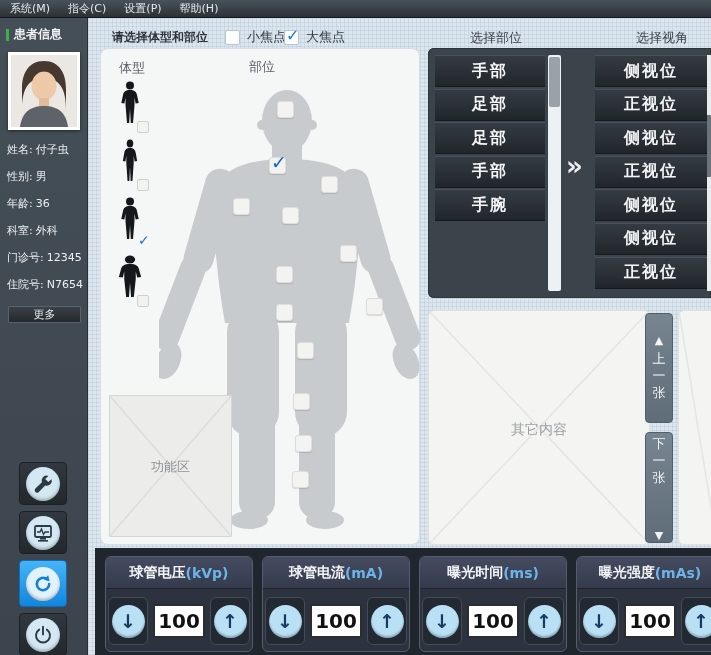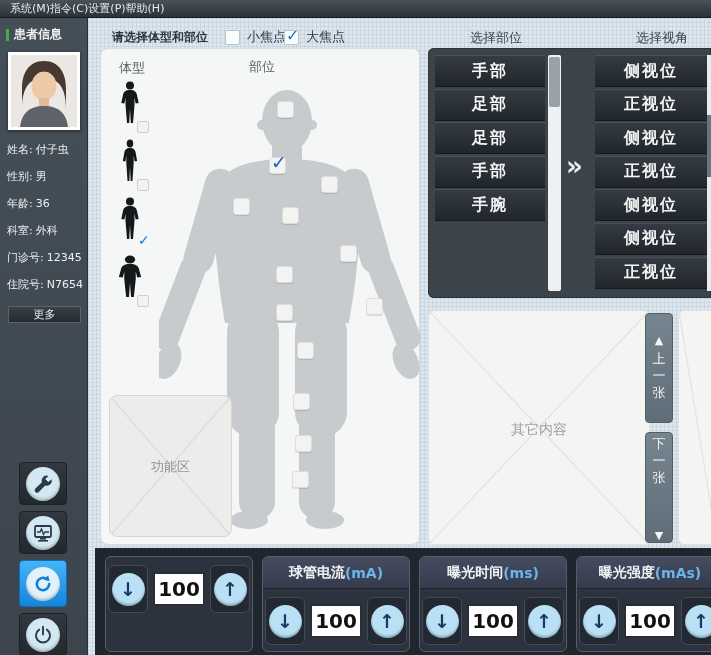--- a/index.html
+++ b/index.html
@@ -2,21 +2,21 @@
 <html><head>
 <meta charset="utf-8">
 <style>
   * { margin:0; padding:0; box-sizing:border-box; }
   html,body { width:711px; height:655px; overflow:hidden; }
   body { font-family:"DejaVu Sans","Liberation Sans",sans-serif; position:relative; background:#20262e; }
 
   
   .menubar { position:absolute; left:0; top:0; width:711px; height:18px;
     background:linear-gradient(#49525a,#2b3137); border-bottom:1px solid #15181c;
-    display:flex; align-items:center; padding-left:10px; z-index:5; }
+    display:flex; align-items:center; gap:18px; padding-left:10px; z-index:5; }
   .menu-item { color:#e6e9ec; font-size:11px; cursor:default; }
 
   
   .sidebar { position:absolute; left:0; top:18px; width:88px; height:637px;
     background:linear-gradient(#454f58,#3c454d); border-right:1px solid #2a3036; z-index:4; }
   .pi-header { display:flex; align-items:center; gap:5px; padding:8px 0 6px 6px; }
   .pi-accent { width:3px; height:12px; background:#3fae49; }
   .pi-title { color:#f2f4f5; font-size:12px; font-weight:bold; }
   .photo { position:absolute; left:8px; top:34px; width:72px; height:78px;
     background:#fff; padding:3px; box-shadow:0 1px 3px rgba(0,0,0,.5); }
@@ -66,21 +66,21 @@
   .bt-cb { position:absolute; right:-2px; bottom:-4px; width:12px; height:12px;
     background:#f2f2f0; border:1px solid #cfcfcd; border-radius:2px; }
   .bt-cb .ck { position:absolute; left:0; top:-6px; color:#1478d2; font-size:14px; font-weight:bold; }
   .bt-cb.checked { background:transparent; border-color:transparent; }
   .figure { position:absolute; left:58px; top:40px; width:262px; height:448px; }
   .figure svg { width:100%; height:100%; }
   .marker { position:absolute; width:17px; height:17px; background:#f3f3f1;
     border:1px solid #dddddb; border-radius:3px; box-shadow:0 1px 1px rgba(0,0,0,.12); cursor:pointer; }
   .marker .ck { position:absolute; left:1px; top:-7px; color:#1265c8; font-size:19px; font-weight:bold; }
   .func-box { position:absolute; left:8px; top:346px; width:123px; height:142px;
-    background:#ececea; border:1px solid #d6d6d4; border-radius:8px; overflow:hidden; }
+    background:#ececea; border:1px solid #d6d6d4; border-radius:1px; overflow:hidden; }
   .func-box svg, .ph-cross { position:absolute; left:0; top:0; width:100%; height:100%; }
   .func-lbl { position:absolute; left:0; right:0; top:62px; text-align:center; font-size:13px; color:#8d9297; }
 
   
   .lists-panel { position:absolute; left:340px; top:30px; width:283px; height:250px;
     background:#3b434b; border-radius:6px 0 0 6px; box-shadow:inset 0 0 0 1px #2c3339; }
   .plist { position:absolute; top:7px; }
   .plist-left { left:7px; width:110px; } .plist-right { left:167px; width:112px; }
   .list-item { height:32px; margin-bottom:1.6px; display:flex; align-items:center; justify-content:center;
     background:linear-gradient(#343b42,#21262b); border-top:1px solid #4a5158; border-bottom:1px solid #16191d;
@@ -349,20 +349,24 @@
   </div>
 
   <div class="placeholder right-box2">
     <svg class="ph-cross" viewBox="0 0 40 235" preserveAspectRatio="none">
       <line x1="0" y1="0" x2="40" y2="235" stroke="#e4e5e3" stroke-width="1.5"></line>
     </svg>
   </div>
 
   <div class="bottom-strip">
     <div class="exp-panel exp1">
+      <div class="exp-header">
+          <span>球管电压</span>
+          <span class="exp-unit">(kVp)</span>
+        </div>
       <div class="exp-body">
         <div class="step-pad">
             <span class="step-circ">
               <span class="step-arr">↓</span>
             </span>
           </div>
         <div class="exp-val">100</div>
         <div class="step-pad">
             <span class="step-circ">
               <span class="step-arr">↑</span>

